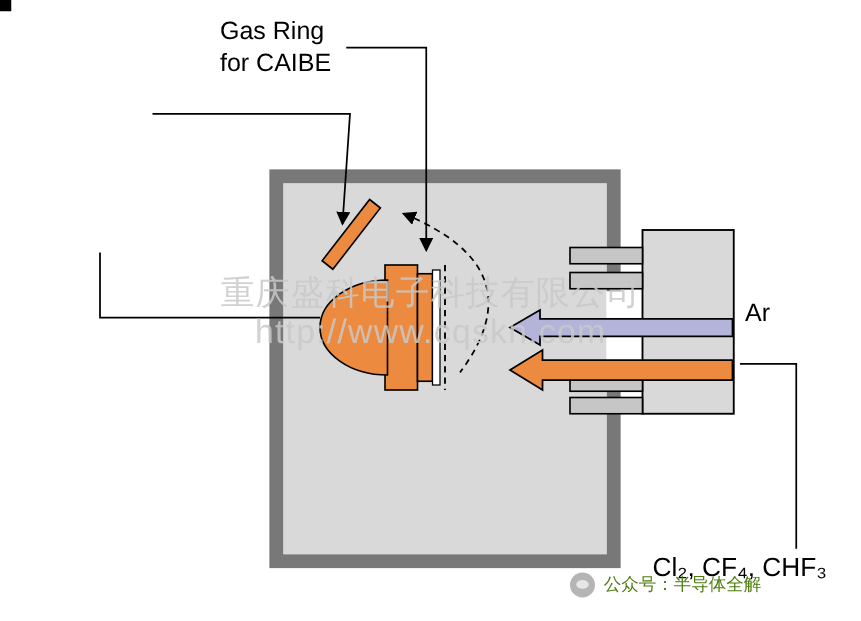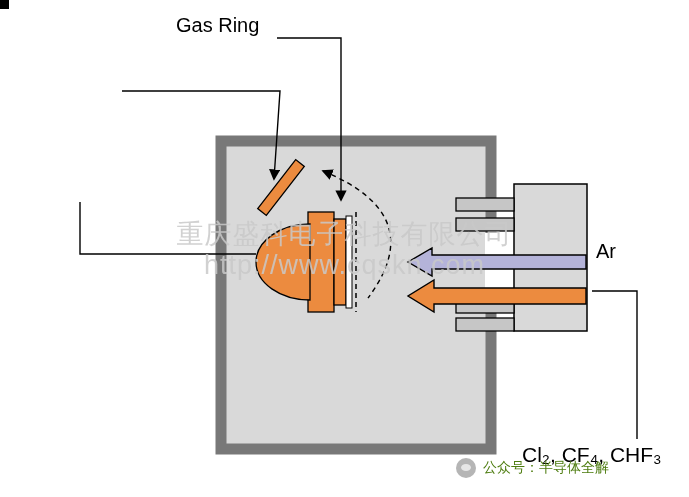--- a/index.html
+++ b/index.html
@@ -85,20 +85,21 @@
     <polyline points="122,91 280,91 274,179" fill="none" stroke="#000" stroke-width="1.4" marker-end="url(#arr)"></polyline>
     <polyline points="80,202 80,254 256,254" fill="none" stroke="#000" stroke-width="1.4"></polyline>
     <polyline points="592,291 637,291 637,439" fill="none" stroke="#000" stroke-width="1.4"></polyline>
 
     <polygon points="586,255 432,255 432,248 408,262 432,276 432,269 586,269" fill="#B4B3D9" stroke="#000" stroke-width="1.4"></polygon>
     <polygon points="586,288 434,288 434,280 408,296 434,312 434,304 586,304" fill="#EC8B3F" stroke="#000" stroke-width="1.4"></polygon>
   </svg>
 
   <div class="lbl lbl-gas-ring">
     <div>Gas Ring</div>
+    <div>for CAIBE</div>
   </div>
 
 
 
   <div class="lbl lbl-ar">Ar</div>
 
   <div class="lbl lbl-gases">Cl₂, CF₄, CHF₃</div>
 
   <div class="watermark wm2">http://www.cqskn.com</div>
   <div class="watermark wm1">重庆盛科电子科技有限公司</div>

